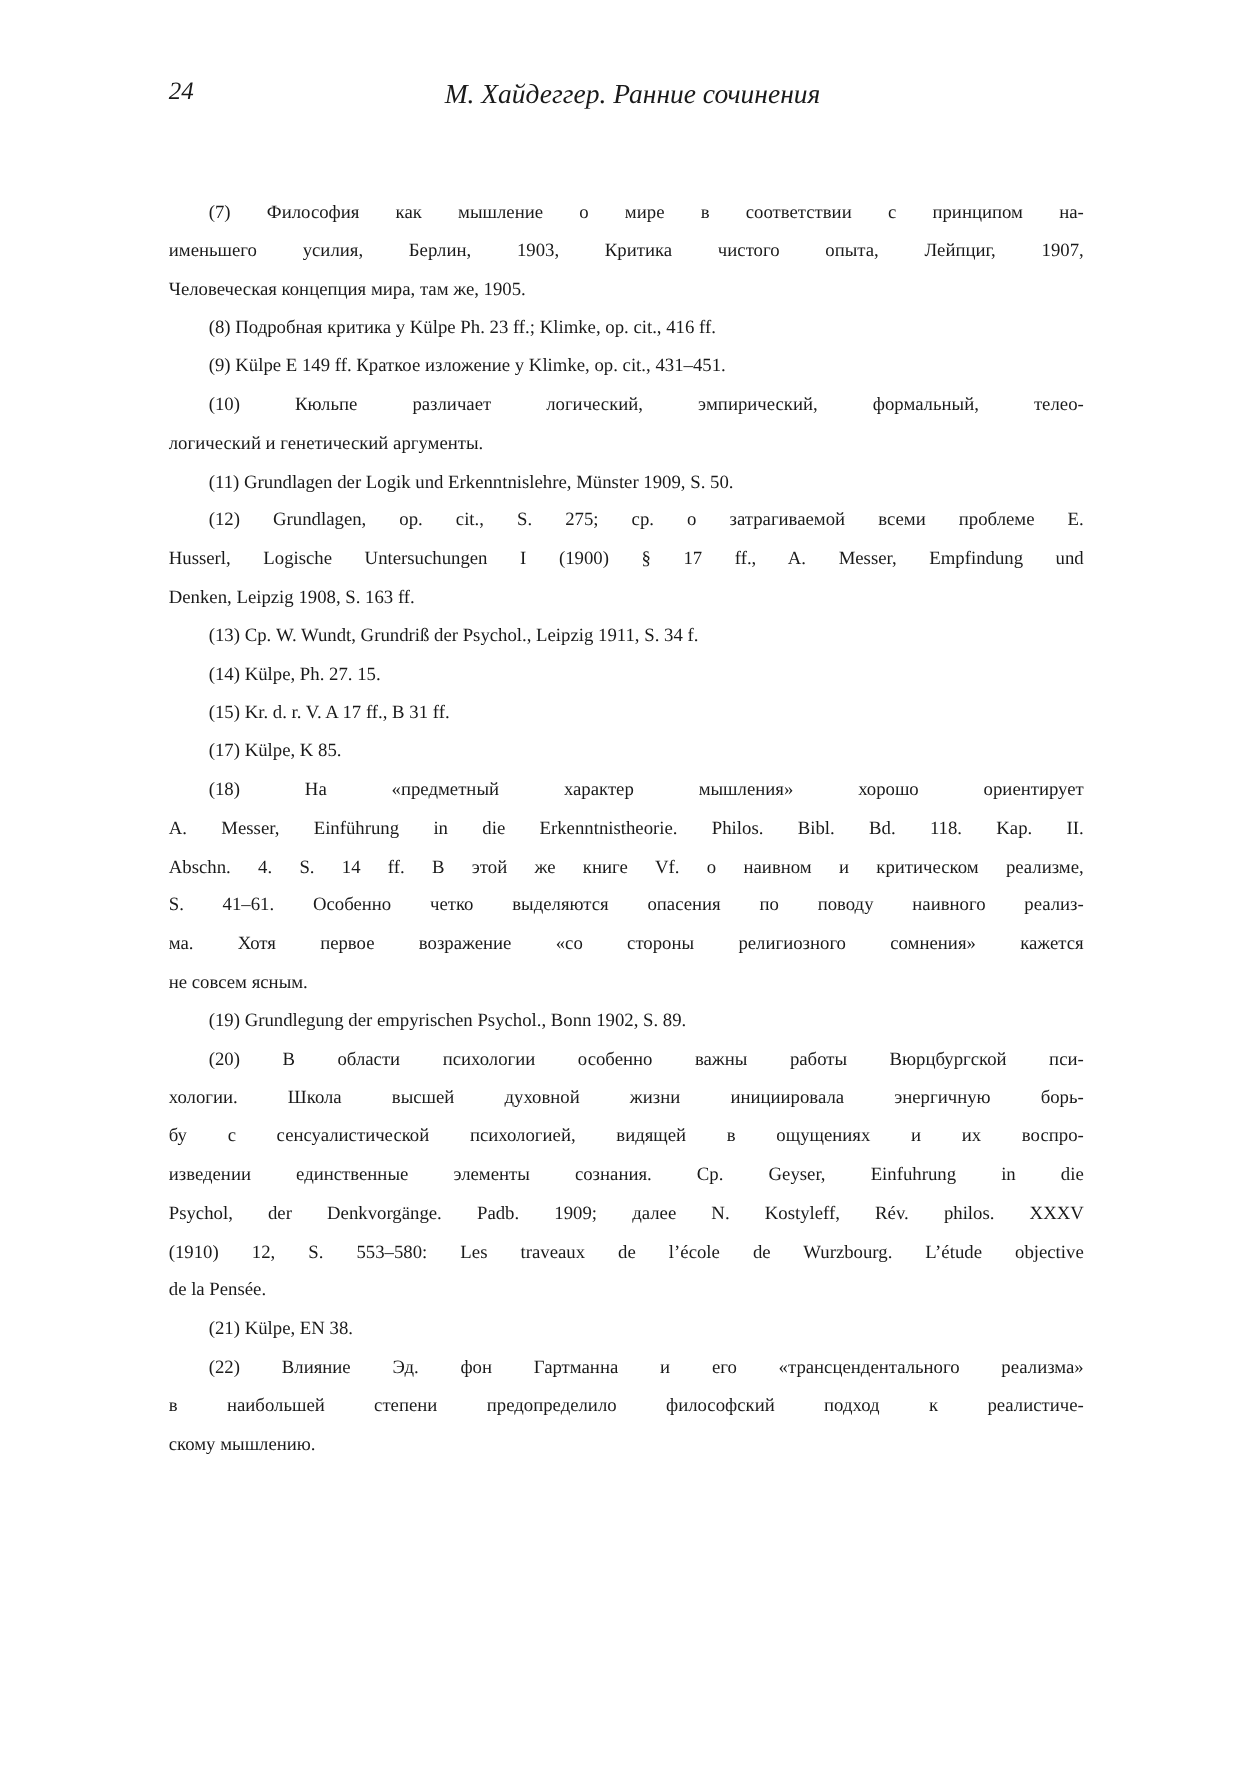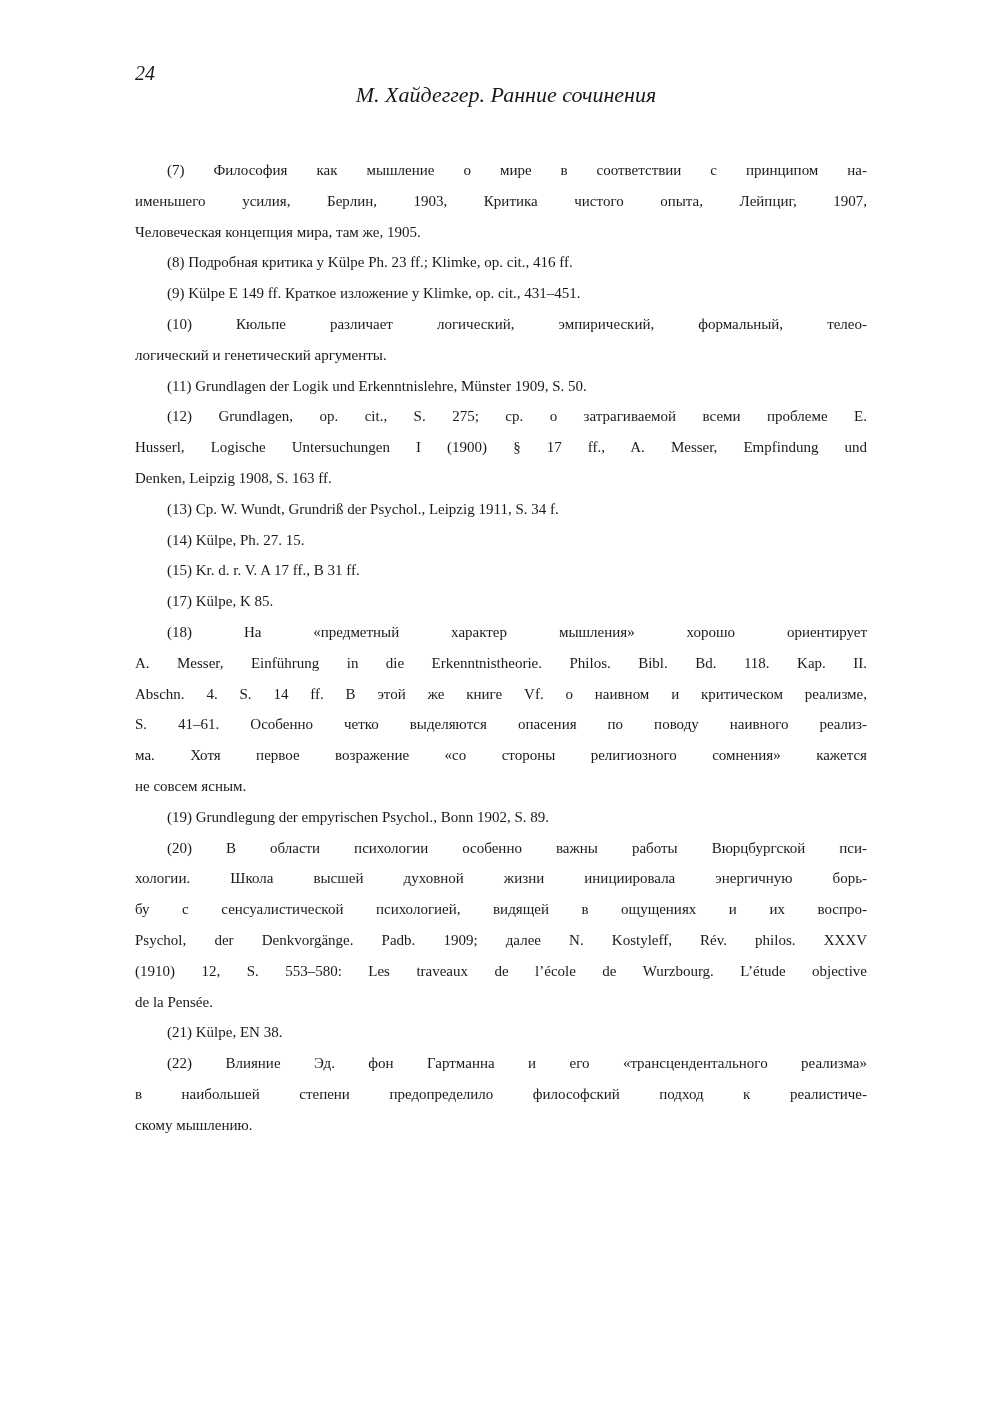--- a/index.html
+++ b/index.html
@@ -1,20 +1,20 @@
 <!DOCTYPE html>
 <html><head>
   <meta charset="utf-8">
   <style>
     html, body { margin: 0; padding: 0; background: #ffffff; }
     body { width: 1000px; height: 1419px; position: relative; overflow: hidden; color: #1a1a1a; }
     .running-head { position: absolute; top: 58px; left: 135px; width: 732px; height: 40px;
       font-family: "Liberation Serif", "DejaVu Serif", serif; font-style: italic; font-size: 22px; }
     .page-number { position: absolute; left: 0; top: 4px; font-size: 20px; }
-    .head-title { position: absolute; left: 0; right: 0; top: 4px; text-align: center; padding-left: 10px; margin-top: 20px; }
+    .head-title { position: absolute; left: 0; right: 0; top: 4px; text-align: center; padding-left: 10px; }
     .notes { position: absolute; top: 155px; left: 135px; width: 732px;
       font-family: "Liberation Serif", "DejaVu Serif", serif; font-size: 15px; line-height: 30.8px; }
     .line { display: block; white-space: nowrap; height: 30.8px; text-align-last: justify; text-align: justify; }
     .line.indent { padding-left: 32px; }
     .line.last { text-align-last: left; }
   </style>
 </head>
 <body>
 
 <div class="running-head">
@@ -66,20 +66,21 @@
       <span class="line">ма. Хотя первое возражение «со стороны религиозного сомнения» кажется</span>
       <span class="line last">не совсем ясным.</span>
     </div>
     <div>
       <span class="line indent last">(19) Grundlegung der empyrischen Psychol., Bonn 1902, S. 89.</span>
     </div>
     <div>
       <span class="line indent">(20) В области психологии особенно важны работы Вюрцбургской пси-</span>
       <span class="line">хологии. Школа высшей духовной жизни инициировала энергичную борь-</span>
       <span class="line">бу с сенсуалистической психологией, видящей в ощущениях и их воспро-</span>
+      <span class="line">изведении единственные элементы сознания. Ср. Geyser, Einfuhrung in die</span>
       <span class="line">Psychol, der Denkvorgänge. Padb. 1909; далее N. Kostyleff, Rév. philos. XXXV</span>
       <span class="line">(1910) 12, S. 553–580: Les traveaux de l’école de Wurzbourg. L’étude objective</span>
       <span class="line last">de la Pensée.</span>
     </div>
     <div>
       <span class="line indent last">(21) Külpe, EN 38.</span>
     </div>
     <div>
       <span class="line indent">(22) Влияние Эд. фон Гартманна и его «трансцендентального реализма»</span>
       <span class="line">в наибольшей степени предопределило философский подход к реалистиче-</span>

